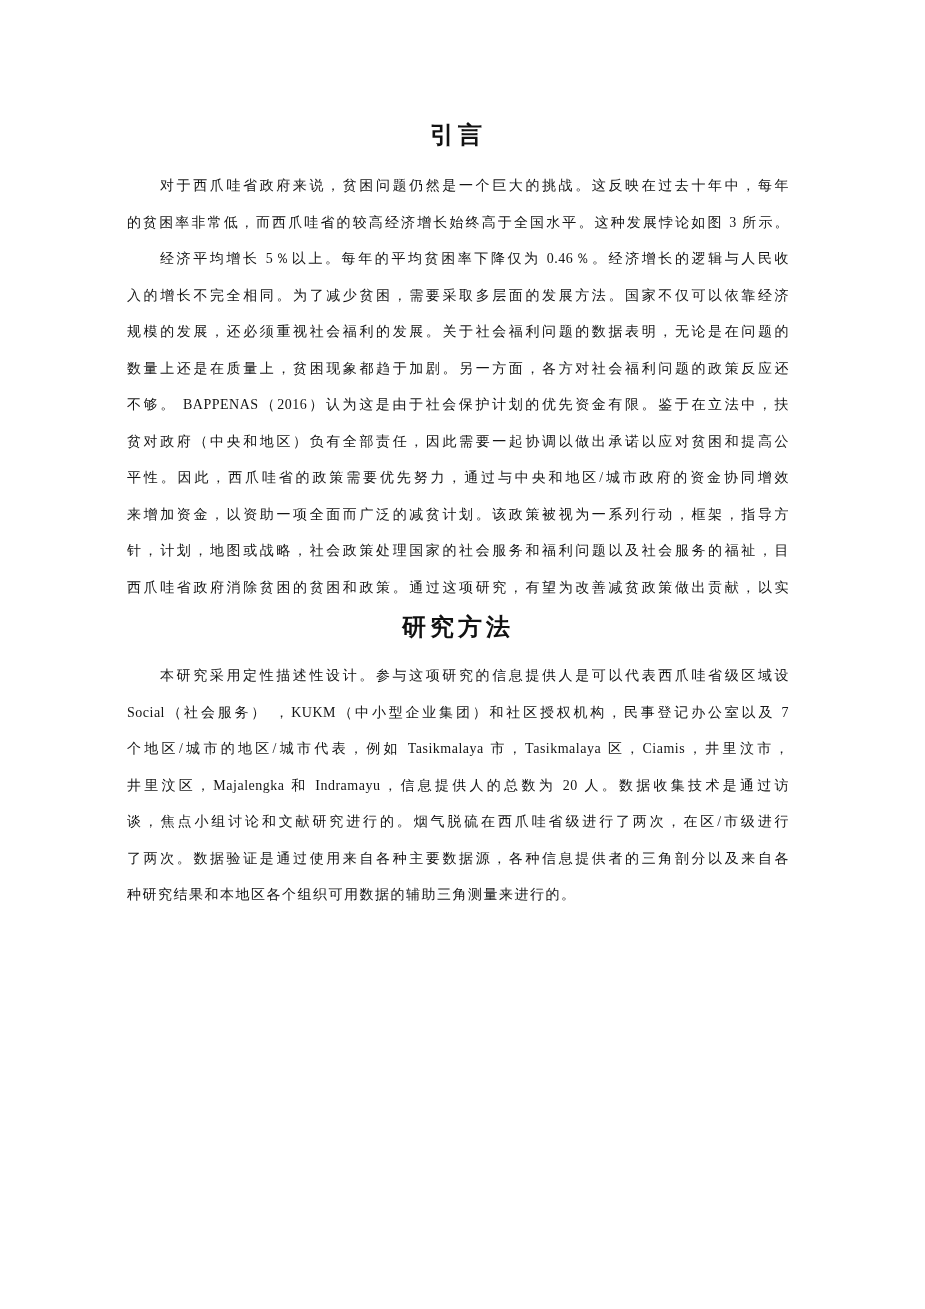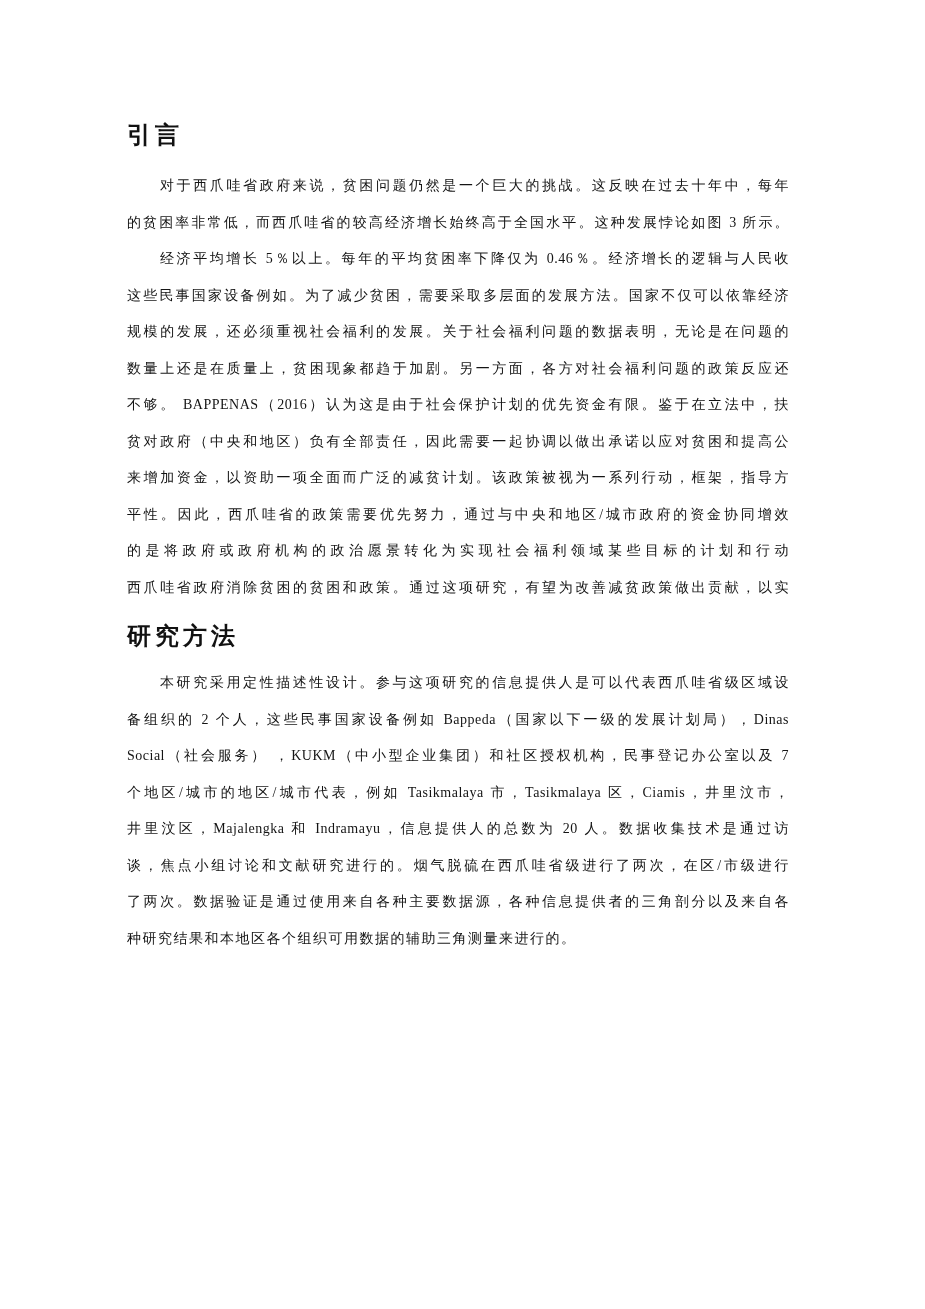--- a/index.html
+++ b/index.html
@@ -20,26 +20,27 @@
     padding-left: 127px;
     padding-top: 117px;
   }
   .heading {
     margin: 0;
     height: 36px;
     line-height: 36px;
     font-size: 24px;
     font-weight: bold;
     letter-spacing: 4px;
-    text-align: left;
+    text-align: center;
     font-family: "DejaVu Sans", sans-serif;
     color: #111111;
   }
   .heading.h-methods {
-    margin-top: 12px;
+    margin-top: 5px;
+    font-family: Liberation Mono, monospace;
   }
   .para {
     margin: 0;
   }
   .para.p-intro-1 { margin-top: 15px; }
   .para.p-methods-1 { margin-top: 11px; }
   .line {
     height: 36.5px;
     line-height: 36.5px;
     font-size: 14px;
@@ -58,36 +59,35 @@
 
   <h1 class="heading h-intro">引言</h1>
 
   <div class="para p-intro-1">
     <div class="line first">对于西爪哇省政府来说，贫困问题仍然是一个巨大的挑战。这反映在过去十年中，每年</div>
     <div class="line">的贫困率非常低，而西爪哇省的较高经济增长始终高于全国水平。这种发展悖论如图 3 所示。</div>
   </div>
 
   <div class="para">
     <div class="line first">经济平均增长 5％以上。每年的平均贫困率下降仅为 0.46％。经济增长的逻辑与人民收</div>
-    <div class="line">这些民事国家设备例如。为了减少贫困，需要采取多层面的发展方法。国家不仅可以依靠经济</div>
+    <div class="line">入的增长不完全相同。为了减少贫困，需要采取多层面的发展方法。国家不仅可以依靠经济</div>
     <div class="line">规模的发展，还必须重视社会福利的发展。关于社会福利问题的数据表明，无论是在问题的</div>
     <div class="line">数量上还是在质量上，贫困现象都趋于加剧。另一方面，各方对社会福利问题的政策反应还</div>
     <div class="line">不够。 BAPPENAS（2016）认为这是由于社会保护计划的优先资金有限。鉴于在立法中，扶</div>
     <div class="line">贫对政府（中央和地区）负有全部责任，因此需要一起协调以做出承诺以应对贫困和提高公</div>
+    <div class="line">平性。因此，西爪哇省的政策需要优先努力，通过与中央和地区/城市政府的资金协同增效</div>
     <div class="line">来增加资金，以资助一项全面而广泛的减贫计划。该政策被视为一系列行动，框架，指导方</div>
-    <div class="line">平性。因此，西爪哇省的政策需要优先努力，通过与中央和地区/城市政府的资金协同增效</div>
-    <div class="line">的是将政府或政府机构的政治愿景转化为实现社会福利领域某些目标的计划和行动</div>
+    <div class="line">针，计划，地图或战略，社会政策处理国家的社会服务和福利问题以及社会服务的福祉，目</div>
     <div class="line">西爪哇省政府消除贫困的贫困和政策。通过这项研究，有望为改善减贫政策做出贡献，以实</div>
   </div>
 
   <h1 class="heading h-methods">研究方法</h1>
 
   <div class="para p-methods-1">
     <div class="line first">本研究采用定性描述性设计。参与这项研究的信息提供人是可以代表西爪哇省级区域设</div>
-    <div class="line">备组织的 2 个人，这些民事国家设备例如 Bappeda（国家以下一级的发展计划局），Dinas</div>
     <div class="line">Social（社会服务） ，KUKM（中小型企业集团）和社区授权机构，民事登记办公室以及 7</div>
     <div class="line">个地区/城市的地区/城市代表，例如 Tasikmalaya 市，Tasikmalaya 区，Ciamis，井里汶市，</div>
     <div class="line">井里汶区，Majalengka 和 Indramayu，信息提供人的总数为 20 人。数据收集技术是通过访</div>
     <div class="line">谈，焦点小组讨论和文献研究进行的。烟气脱硫在西爪哇省级进行了两次，在区/市级进行</div>
     <div class="line">了两次。数据验证是通过使用来自各种主要数据源，各种信息提供者的三角剖分以及来自各</div>
     <div class="line last">种研究结果和本地区各个组织可用数据的辅助三角测量来进行的。</div>
   </div>
 
 </div>
 

